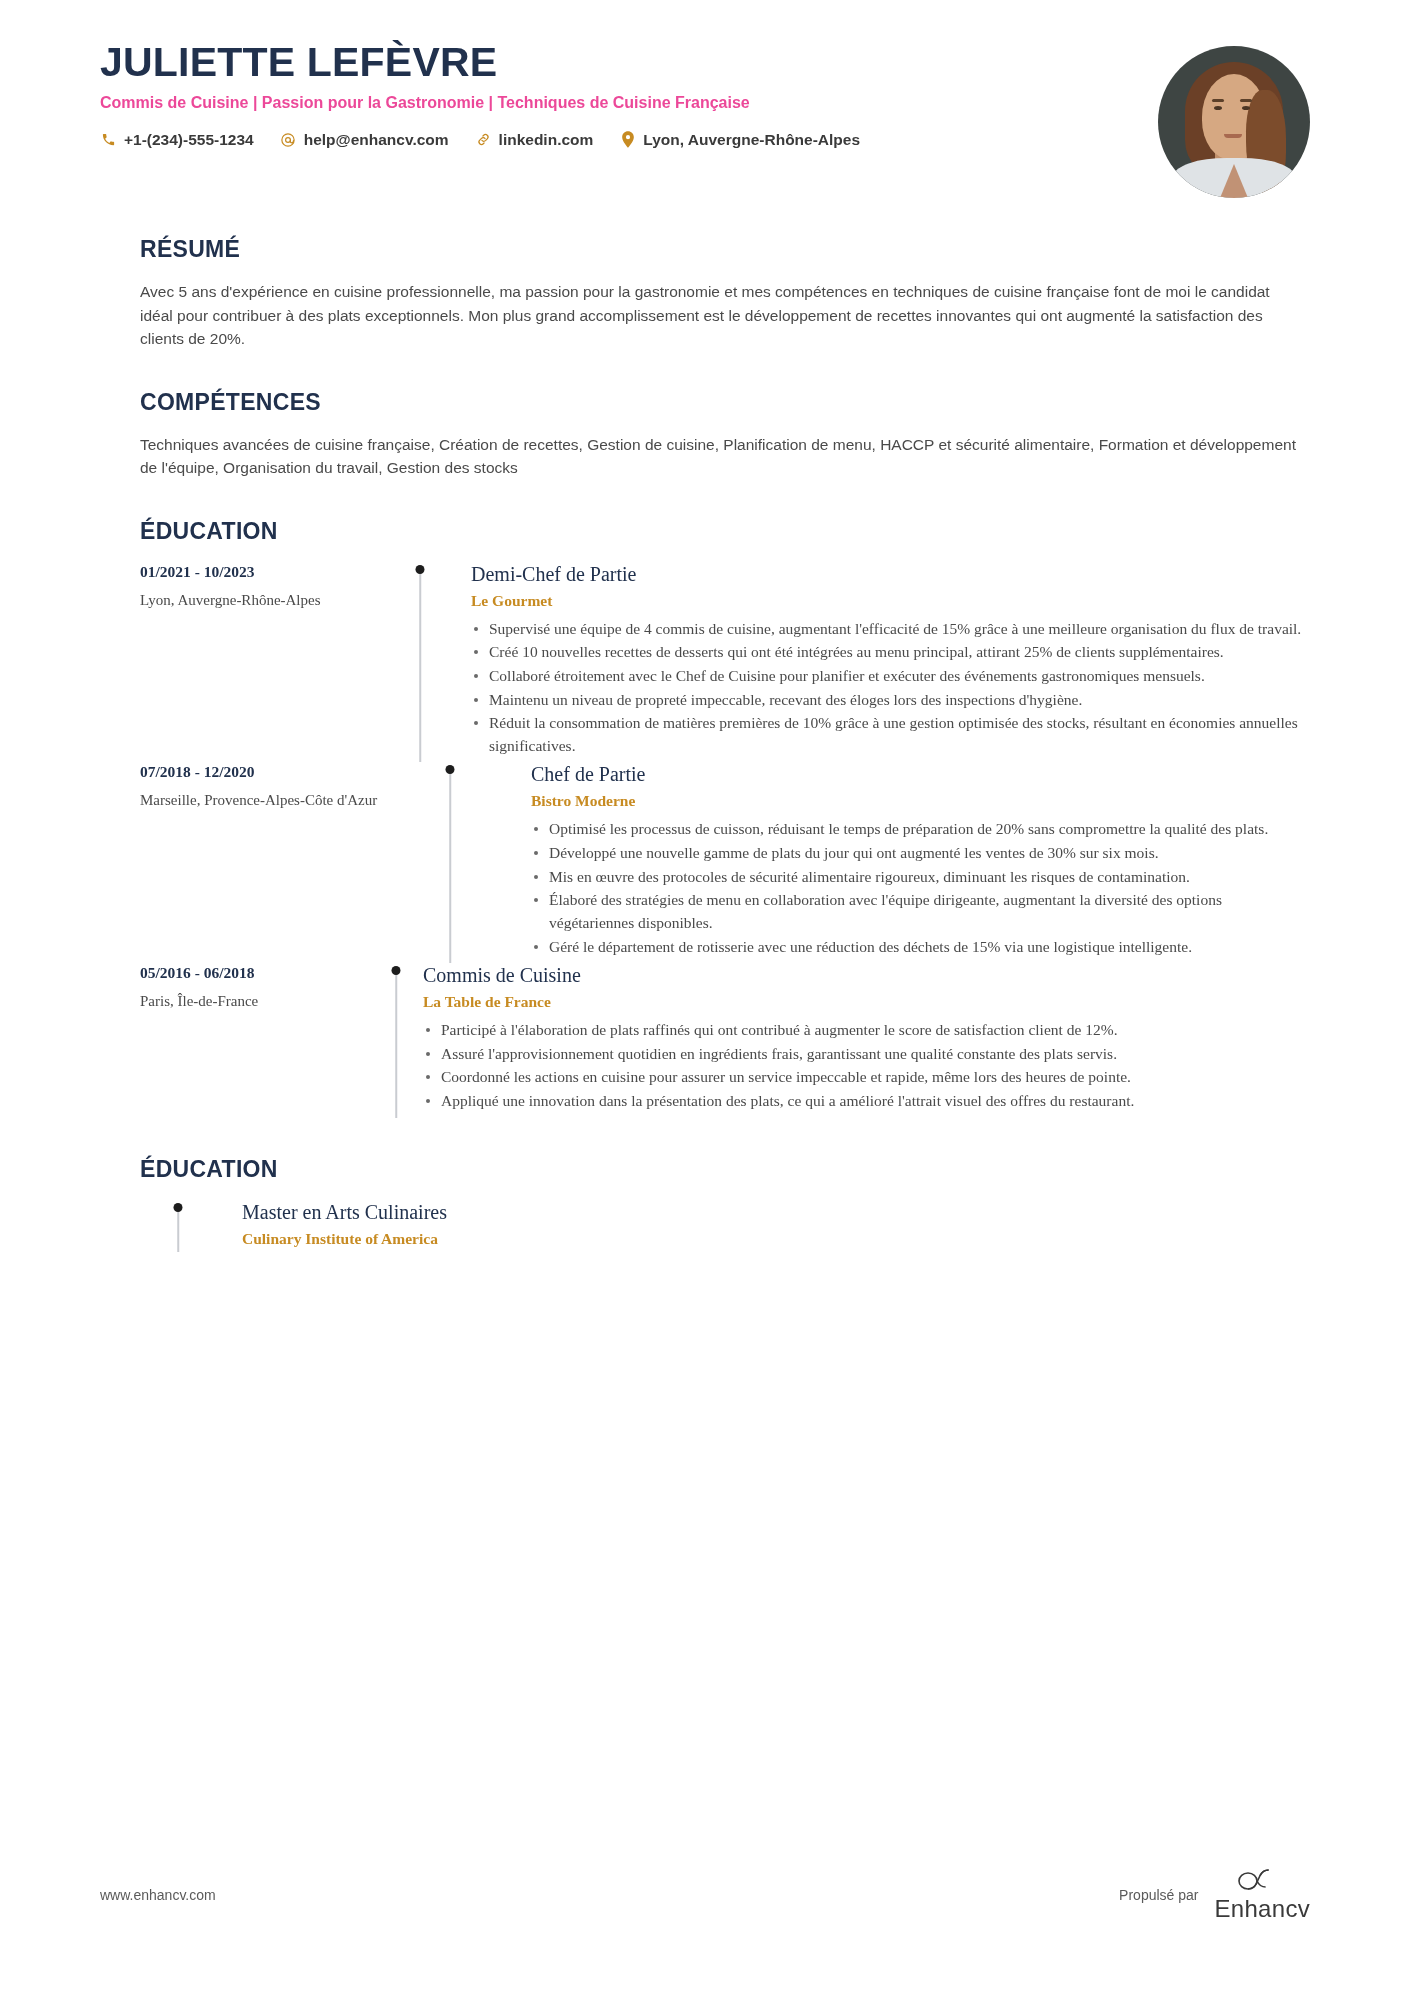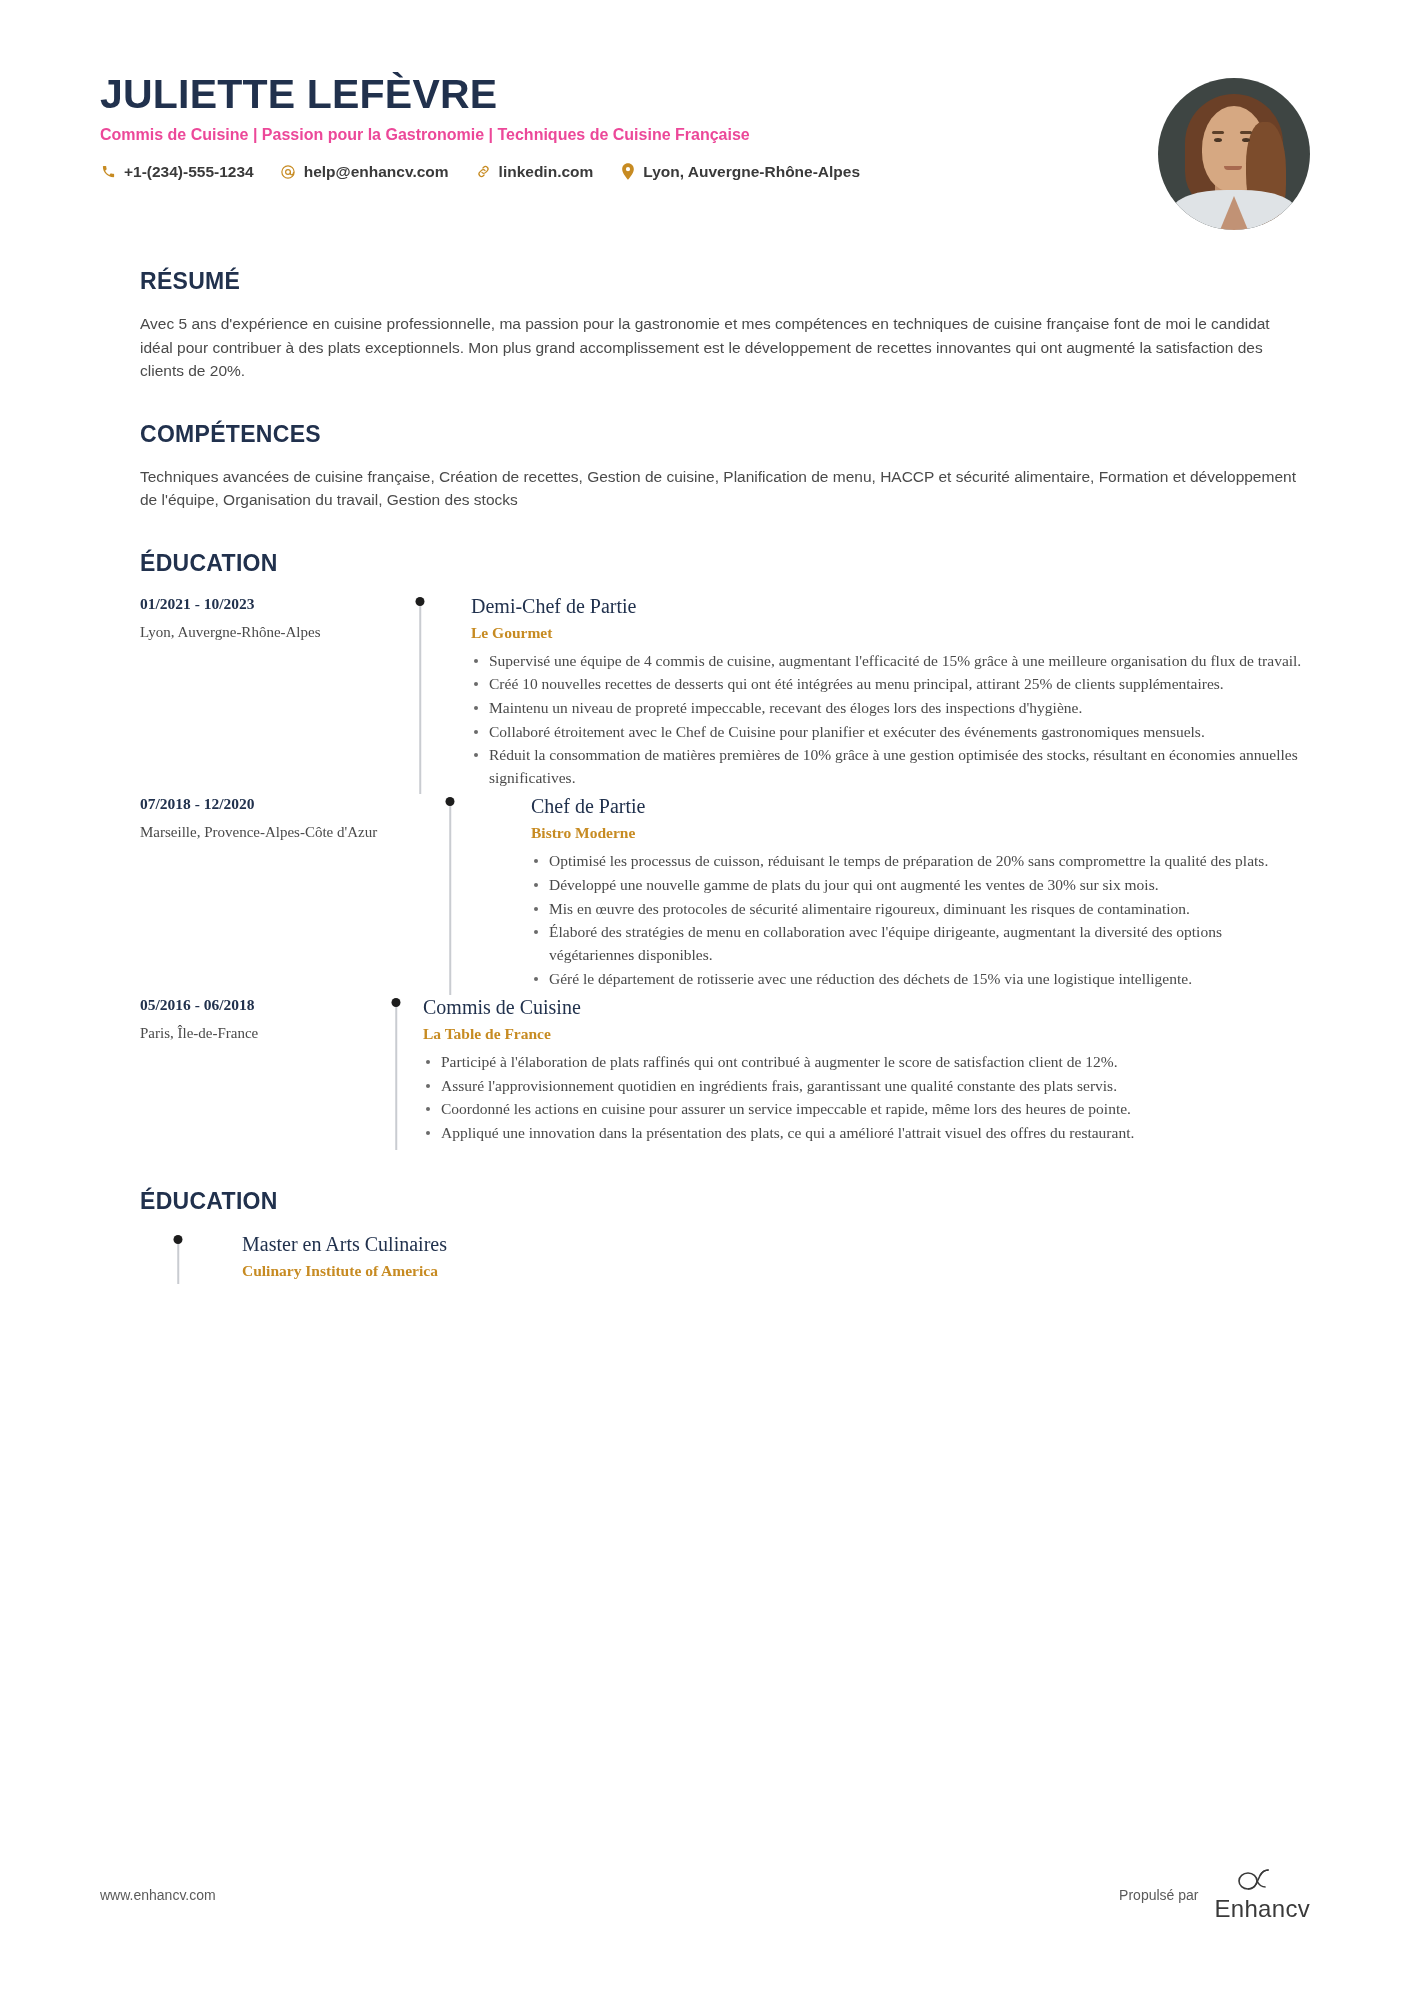--- a/index.html
+++ b/index.html
@@ -4,21 +4,21 @@
 <style>
   * { box-sizing: border-box; margin: 0; padding: 0; }
   html, body {
     width: 1410px; height: 1995px;
     background: #ffffff;
     font-family: "Liberation Sans", sans-serif;
   }
   .page { position: relative; width: 1410px; height: 1995px; padding: 0 100px; }
 
   
-  .header { display: flex; align-items: flex-start; padding-top: 72px; }
+  .header { display: flex; align-items: flex-start; padding-top: 40px; }
   .header-left { flex: 1; min-width: 0; padding-right: 24px; }
   .name {
     font-size: 41px; font-weight: bold; letter-spacing: 0.2px;
     color: #21314d; line-height: 1.08; white-space: nowrap;
   }
   .subtitle {
     margin-top: 9px; font-size: 16px; font-weight: bold;
     color: #ec4899; line-height: 1.28; max-width: 890px;
   }
   .contacts { margin-top: 17px; display: flex; align-items: center; flex-wrap: wrap; }
@@ -224,22 +224,22 @@
           <div class="entry-rail" style="width: 50px;">
             <div class="rail-line"></div>
             <div class="rail-dot"></div>
           </div>
           <div class="entry-right">
             <div class="entry-role">Demi-Chef de Partie</div>
             <div class="entry-org">Le Gourmet</div>
             <ul class="bullets">
               <li>Supervisé une équipe de 4 commis de cuisine, augmentant l'efficacité de 15% grâce à une meilleure organisation du flux de travail.</li>
               <li>Créé 10 nouvelles recettes de desserts qui ont été intégrées au menu principal, attirant 25% de clients supplémentaires.</li>
+              <li>Collaboré étroitement avec le Chef de Cuisine pour planifier et exécuter des événements gastronomiques mensuels.</li>
               <li>Maintenu un niveau de propreté impeccable, recevant des éloges lors des inspections d'hygiène.</li>
-              <li>Collaboré étroitement avec le Chef de Cuisine pour planifier et exécuter des événements gastronomiques mensuels.</li>
               <li>Réduit la consommation de matières premières de 10% grâce à une gestion optimisée des stocks, résultant en économies annuelles significatives.</li>
             </ul>
           </div>
         </div>
         <div class="entry">
           <div class="entry-left">
             <div class="entry-date">07/2018 - 12/2020</div>
             <div class="entry-loc">Marseille, Provence-Alpes-Côte d'Azur</div>
           </div>
           <div class="entry-rail" style="width: 110px;">

